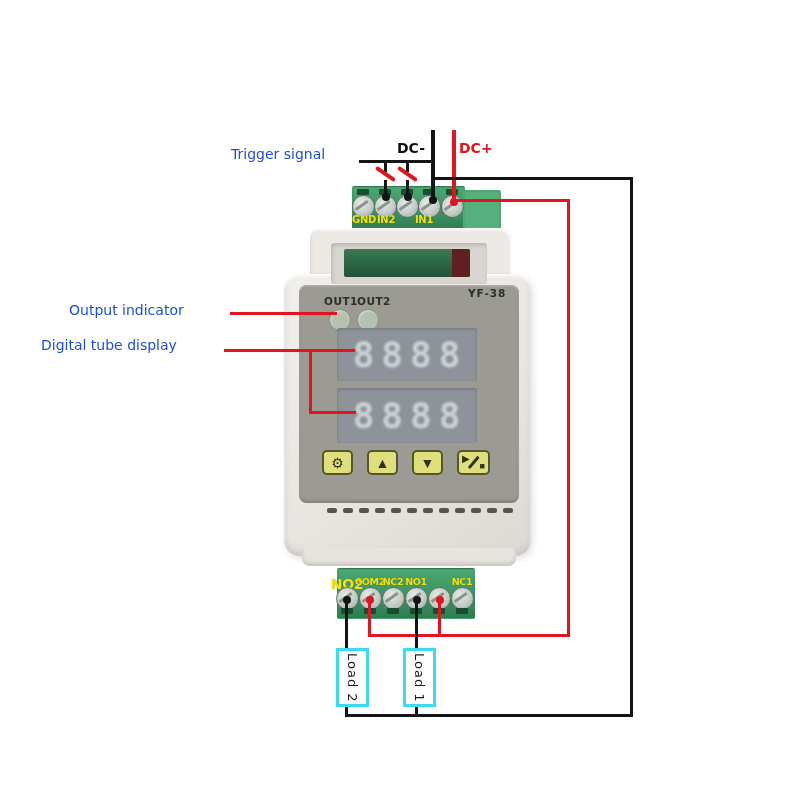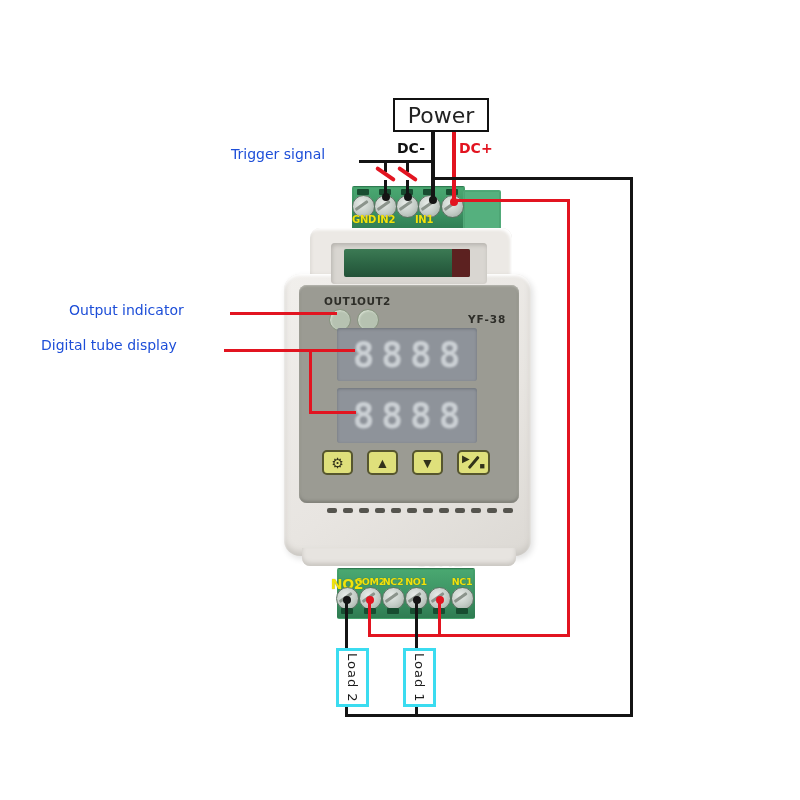--- a/index.html
+++ b/index.html
@@ -125,21 +125,21 @@
 
   <div class="green-window-recess">
     <div class="green-window">
       <div class="maroon"></div>
     </div>
   </div>
 
   <div class="panel">
     <span class="panel-label" style="left:25px;top:10px;">OUT1</span>
     <span class="panel-label" style="left:58px;top:10px;">OUT2</span>
-    <span class="panel-label" style="left:169px;top:28px;letter-spacing:1px;">YF-38</span>
+    <span class="panel-label" style="left:169px;top:2px;letter-spacing:1px;">YF-38</span>
     <div class="led" style="left:30px;top:24px;"></div>
     <div class="led" style="left:58px;top:24px;"></div>
 
     <div class="display" style="top:43px;height:53px;">
       <span class="digits">8888</span>
     </div>
     <div class="display" style="top:103px;height:55px;">
       <span class="digits">8888</span>
     </div>
 
@@ -207,23 +207,20 @@
   <div class="dot black" style="left:413px;top:596px;"></div>
   <div class="dot red" style="left:436px;top:596px;"></div>
 
   <div class="load-box" style="left:336px;top:648px;">
     <span class="load-text">Load 2</span>
   </div>
   <div class="load-box" style="left:403px;top:648px;">
     <span class="load-text">Load 1</span>
   </div>
 
-  <div class="power-box">
-    <span>Power</span>
-  </div>
   <span class="dc minus" style="left:397px;top:140px;">DC-</span>
   <span class="dc plus" style="left:459px;top:140px;">DC+</span>
 
   <span class="ann" style="left:231px;top:146px;">Trigger signal</span>
 
   <span class="ann" style="left:69px;top:302px;">Output indicator</span>
   <div class="redline" style="left:230px;top:312px;width:107px;height:3px;"></div>
 
   <span class="ann" style="left:41px;top:337px;">Digital tube display</span>
   <div class="redline" style="left:224px;top:349px;width:131px;height:3px;"></div>

